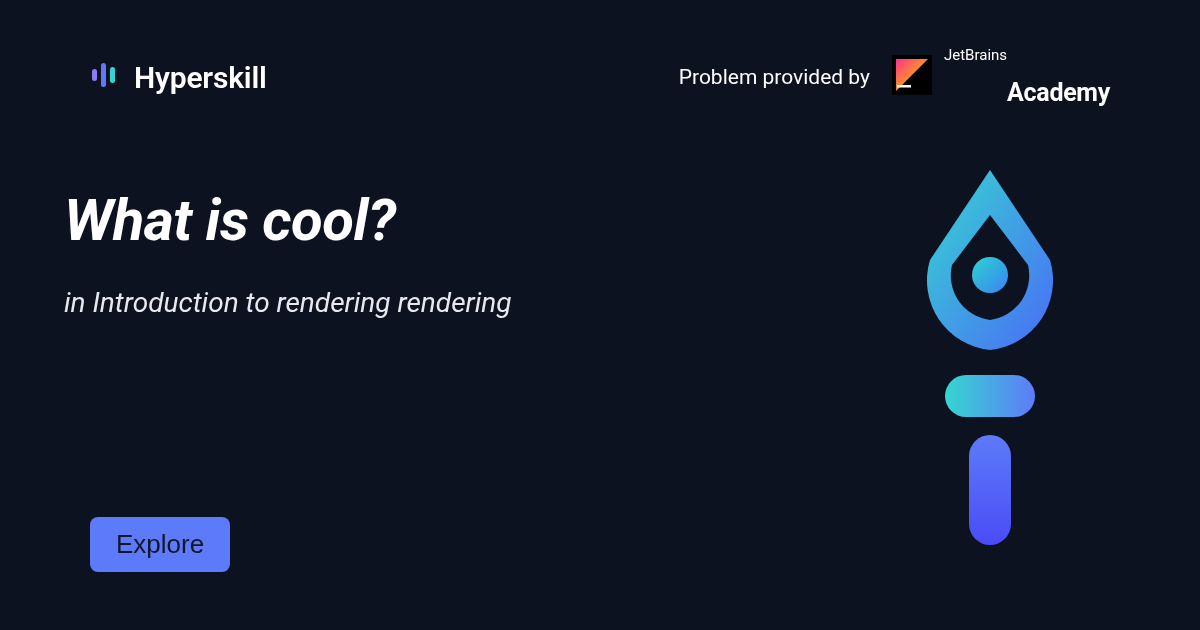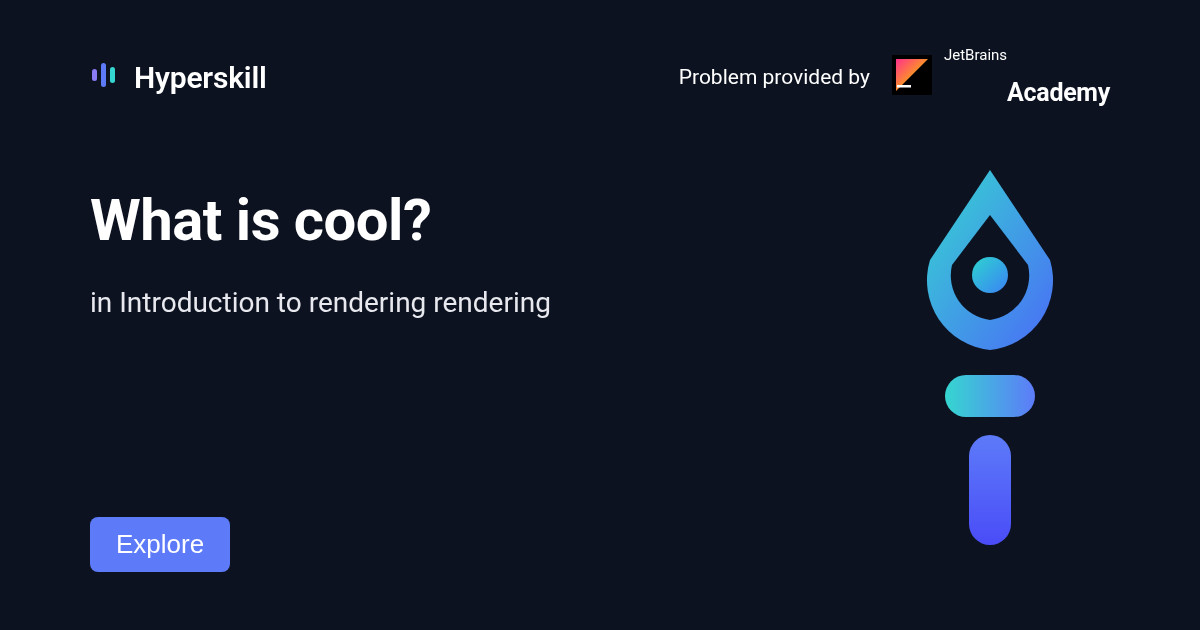--- a/index.html
+++ b/index.html
@@ -56,41 +56,42 @@
       color: #ffffff;
     }
     .academy-line2 {
       font-size: 25px;
       font-weight: 700;
       color: #ffffff;
       letter-spacing: -0.3px;
       margin-top: 32px;
     }
     .main {
-      padding: 80px 90px 0 90px;
+      padding: 80px 90px 0 64px;
       position: relative;
+      font-style: italic;
     }
     .title {
       font-size: 58px;
       font-weight: 700;
       color: #ffffff;
       letter-spacing: -0.5px;
       margin-bottom: 32px;
     }
     .subtitle {
       font-size: 28px;
       font-weight: 400;
       color: #e8e9ee;
     }
     .explore-btn {
       position: absolute;
       left: 90px;
       bottom: 58px;
       background: #5d7bf9;
-      color: #ffffff;
+      color: #0f172a;
       font-size: 26px;
       font-weight: 500;
       padding: 12px 26px;
       border: none;
       border-radius: 8px;
       cursor: pointer;
       margin-top: 6px;
     }
     .decoration {
       position: absolute;

